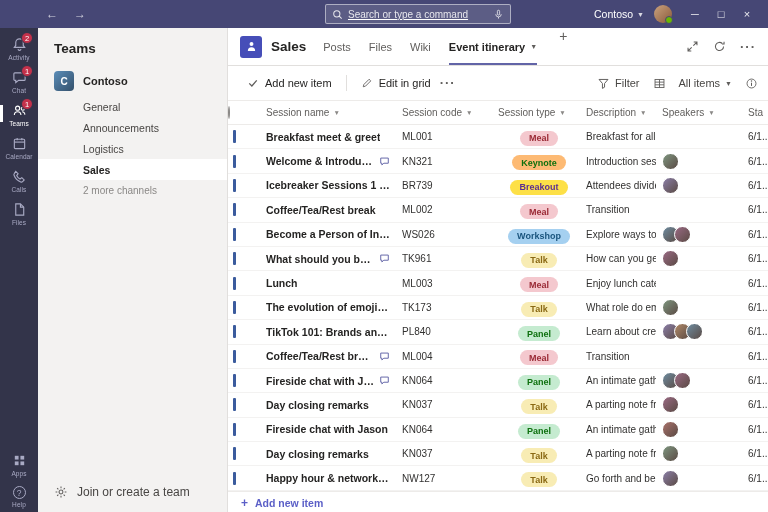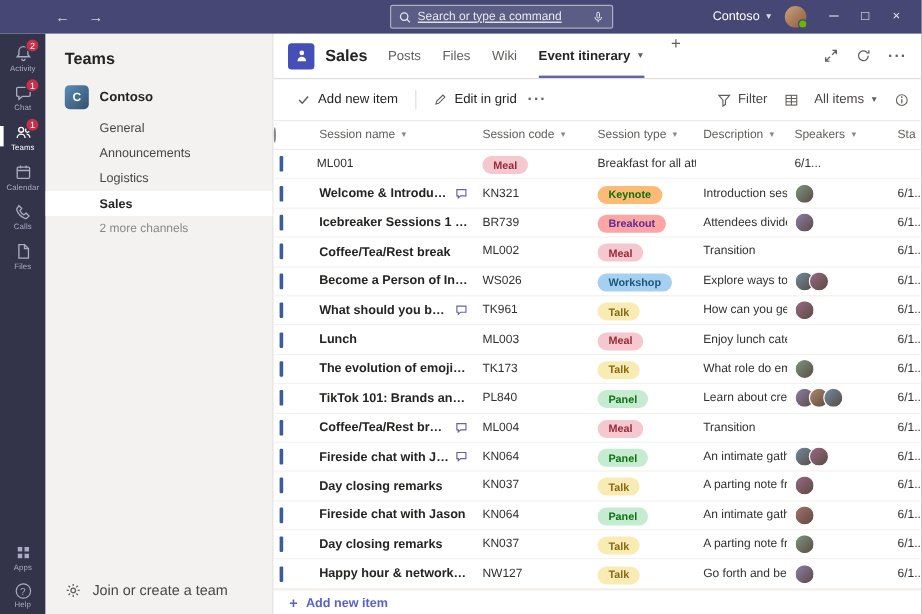--- a/index.html
+++ b/index.html
@@ -86,21 +86,21 @@
   .th.first { padding-left:8px; }
   .th .chev { font-size:6.5px; color:#8A8886; }
   .sel-circle { width:13px; height:13px; border:1.3px solid #8A8886; border-radius:50%; margin:0 auto; cursor:pointer; }
   .trow { height:24.4px; border-bottom:1px solid #F3F2F1; cursor:pointer; }
   .c-accent { display:flex; align-items:center; }
   .accent { width:3px; height:13px; border-radius:1px; background:#3B5B9D; margin-left:5px; }
   .c-name { display:flex; align-items:center; gap:5px; padding:0 6px 0 8px; font-size:10.5px; font-weight:700; color:#252423; white-space:nowrap; overflow:hidden; }
   .c-name .nm { overflow:hidden; text-overflow:ellipsis; }
   .c-name svg { width:11px; height:11px; flex:0 0 auto; color:#6264A7; }
   .c-code, .c-desc, .c-start { font-size:10px; color:#323130; padding-left:6px; white-space:nowrap; overflow:hidden; }
-  .c-type { padding-left:6px; }
+  .c-type { padding-left:6px;text-align:center; }
   .pill { display:inline-block; font-size:9px; font-weight:700; padding:2.5px 9px; border-radius:10px; }
   .c-speakers { display:flex; align-items:center; padding-left:6px; }
   .sp-avatar { width:17px; height:17px; border-radius:50%; border:1.5px solid #fff; margin-right:-5px; flex:0 0 auto; }
   .list-footer { flex:0 0 23px; display:flex; align-items:center; gap:7px; padding:0 13px; color:#5B5FC7; font-size:10.5px; font-weight:700; border-top:1px solid #EDEBE9; cursor:pointer; }
   .list-footer .plus { font-size:12px; }
 </style>
 </head>
 <body>
 
 <div class="app">
@@ -325,20 +325,23 @@
             </div>
           <div class="th">
               <span>Sta</span>
             </div>
         </div>
         <div id="list-rows">
             <div class="trow">
               <div class="c-accent">
                 <span class="accent" style="background:#3B5B9D"></span>
               </div>
+              <div class="c-name">
+                <span class="nm">Breakfast meet &amp; greet</span>
+              </div>
               <div class="c-code">ML001</div>
               <div class="c-type"><span class="pill" style="background:#F4C8CE;color:#9A2A35">Meal</span></div>
               <div class="c-desc">Breakfast for all atten...</div>
               <div class="c-speakers"></div>
               <div class="c-start">6/1...</div>
             </div>
             <div class="trow">
               <div class="c-accent">
                 <span class="accent" style="background:#3B5B9D"></span>
               </div>
@@ -357,21 +360,21 @@
               <div class="c-start">6/1...</div>
             </div>
             <div class="trow">
               <div class="c-accent">
                 <span class="accent" style="background:#3B5B9D"></span>
               </div>
               <div class="c-name">
                 <span class="nm">Icebreaker Sessions 1 - 4</span>
               </div>
               <div class="c-code">BR739</div>
-              <div class="c-type"><span class="pill" style="background:#fca5a5;color:#5C2E91">Breakout</span></div>
+              <div class="c-type"><span class="pill" style="background:#fde047;color:#5C2E91">Breakout</span></div>
               <div class="c-desc">Attendees divide into...</div>
               <div class="c-speakers">
                 <span class="sp-avatar" style="background:linear-gradient(135deg,#8B7FA8,#5a4a44)"></span>
               </div>
               <div class="c-start">6/1...</div>
             </div>
             <div class="trow">
               <div class="c-accent">
                 <span class="accent" style="background:#3B5B9D"></span>
               </div>

